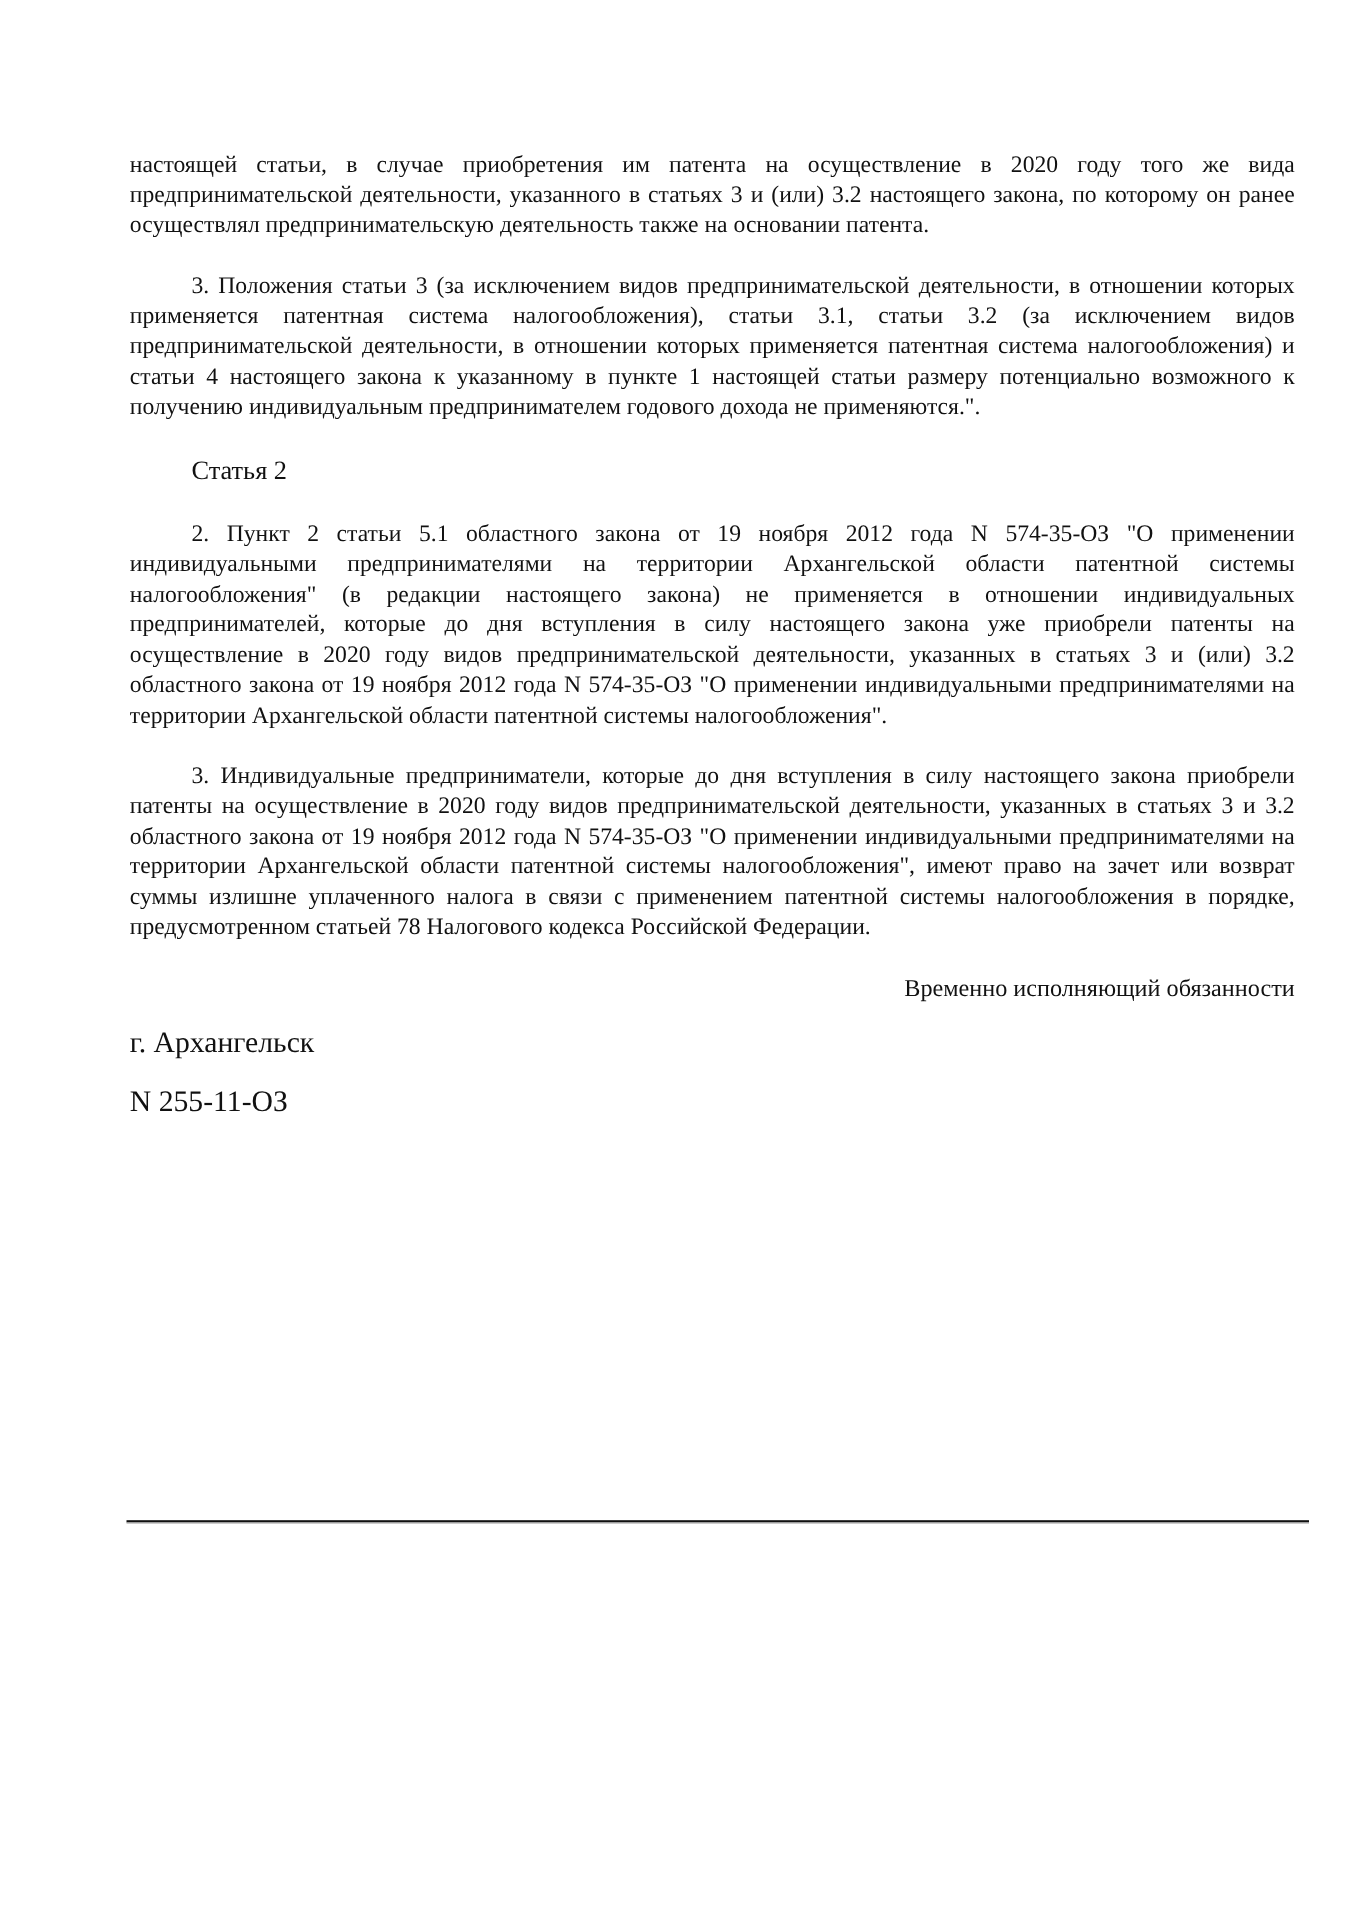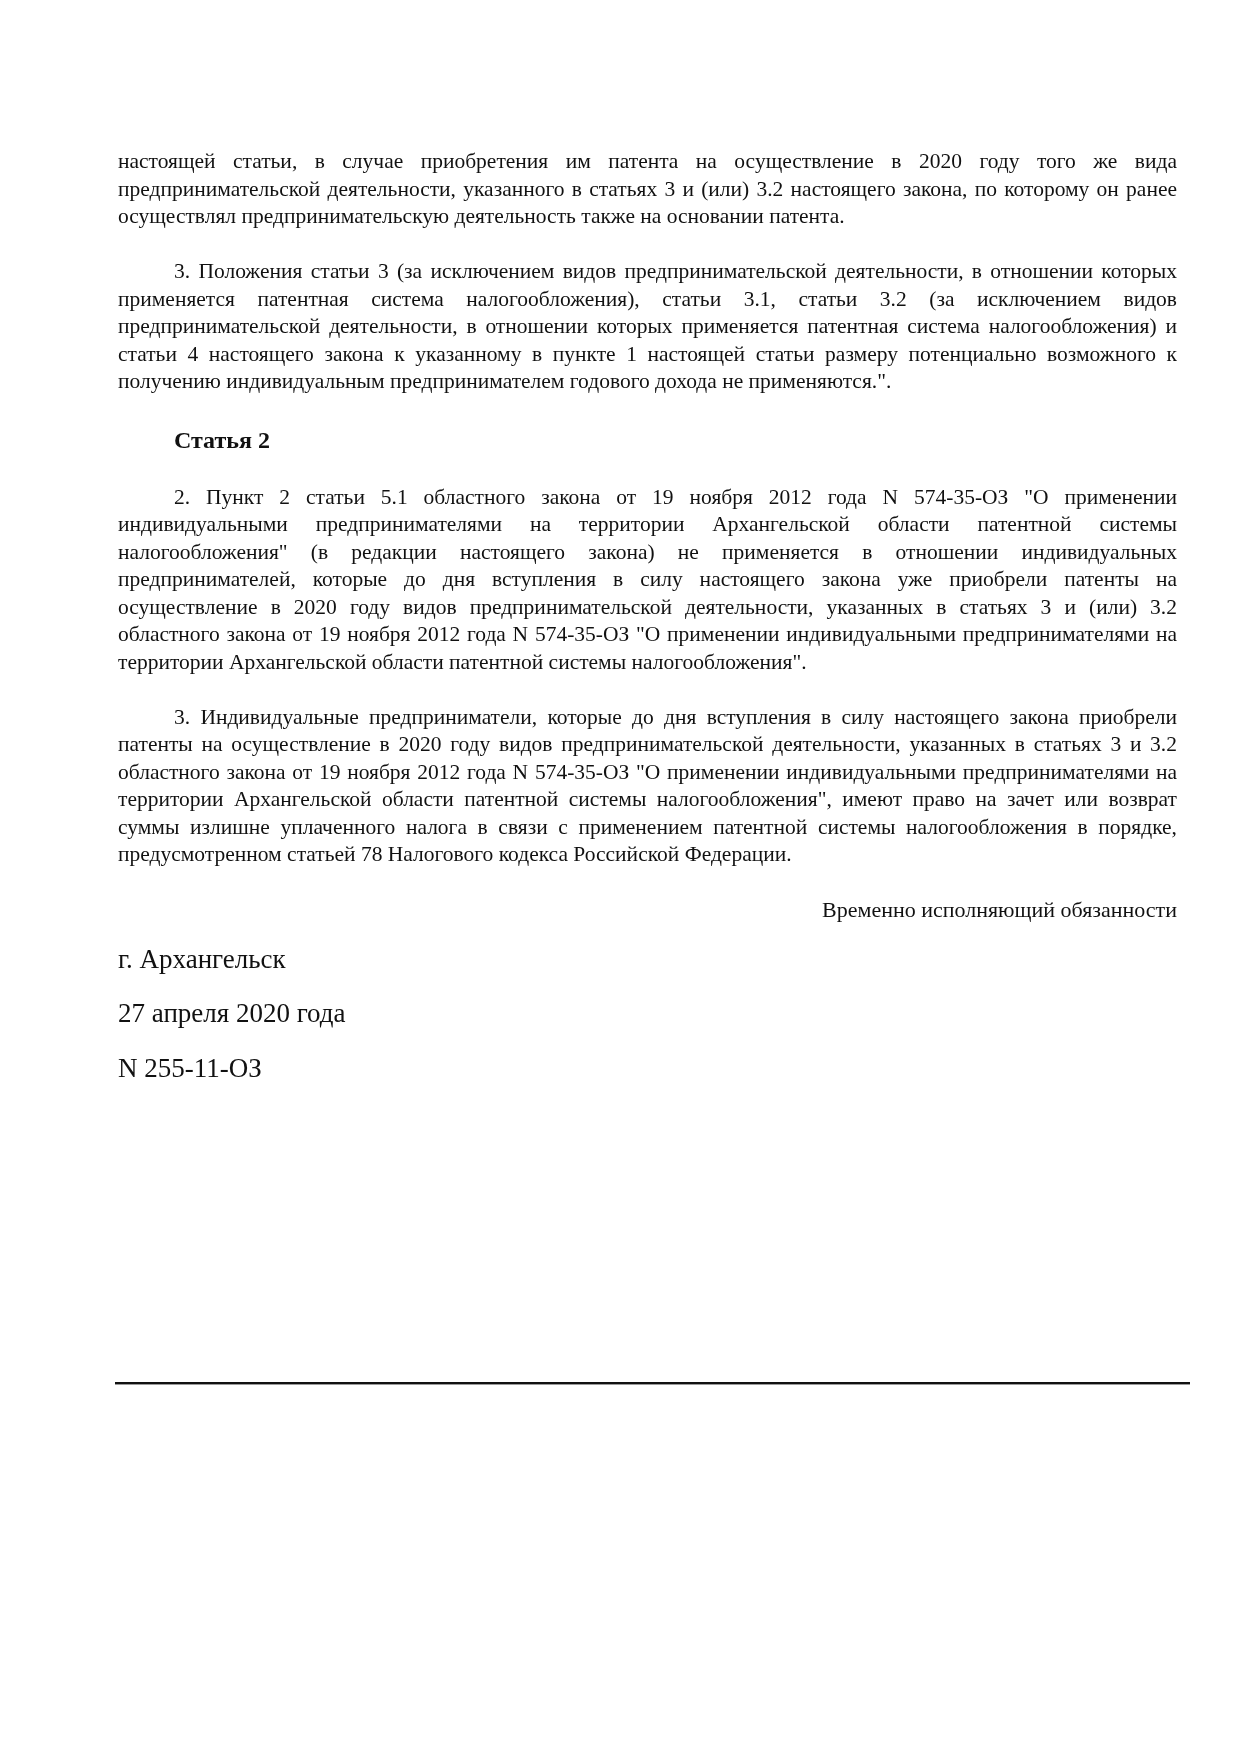--- a/index.html
+++ b/index.html
@@ -11,36 +11,36 @@
       width: 1240px;
       height: 1754px;
       position: relative;
       overflow: hidden;
       font-family: "Liberation Serif", "DejaVu Serif", serif;
       color: #111111;
     }
     .page {
       position: absolute;
       left: 118px;
-      top: 148px;
+      top: 136px;
       width: 1059px;
     }
     .para {
       font-size: 21.5px;
       line-height: 27.5px;
       text-align: justify;
       text-indent: 56px;
       margin: 0 0 27.5px 0;
     }
     .para.first {
       text-indent: 0;
     }
     .article-heading {
       font-size: 24px;
-      font-weight: bold;
+      font-weight: normal;
       margin: 30px 0 30px 56px;
       line-height: 28px;
     }
     .signature {
       text-align: right;
       font-size: 22px;
       line-height: 27.5px;
       margin-top: 21px;
     }
     .signature div { margin: 0; }
@@ -76,18 +76,17 @@
 
   <p class="para">2. Пункт 2 статьи 5.1 областного закона от 19 ноября 2012 года N 574-35-ОЗ "О применении индивидуальными предпринимателями на территории Архангельской области патентной системы налогообложения" (в редакции настоящего закона) не применяется в отношении индивидуальных предпринимателей, которые до дня вступления в силу настоящего закона уже приобрели патенты на осуществление в 2020 году видов предпринимательской деятельности, указанных в статьях 3 и (или) 3.2 областного закона от 19 ноября 2012 года N 574-35-ОЗ "О применении индивидуальными предпринимателями на территории Архангельской области патентной системы налогообложения".</p>
   <p class="para">3. Индивидуальные предприниматели, которые до дня вступления в силу настоящего закона приобрели патенты на осуществление в 2020 году видов предпринимательской деятельности, указанных в статьях 3 и 3.2 областного закона от 19 ноября 2012 года N 574-35-ОЗ "О применении индивидуальными предпринимателями на территории Архангельской области патентной системы налогообложения", имеют право на зачет или возврат суммы излишне уплаченного налога в связи с применением патентной системы налогообложения в порядке, предусмотренном статьей 78 Налогового кодекса Российской Федерации.</p>
 
   <div class="signature">
     <div>Временно исполняющий обязанности</div>
   </div>
 
   <div class="meta-block">
     <p class="meta-line">г. Архангельск</p>
-    <p class="meta-line">27 апреля 2020 года</p>
     <p class="meta-line">N 255-11-ОЗ</p>
   </div>
 </div>
 
 <div class="hr"></div>
 
 </body></html>

